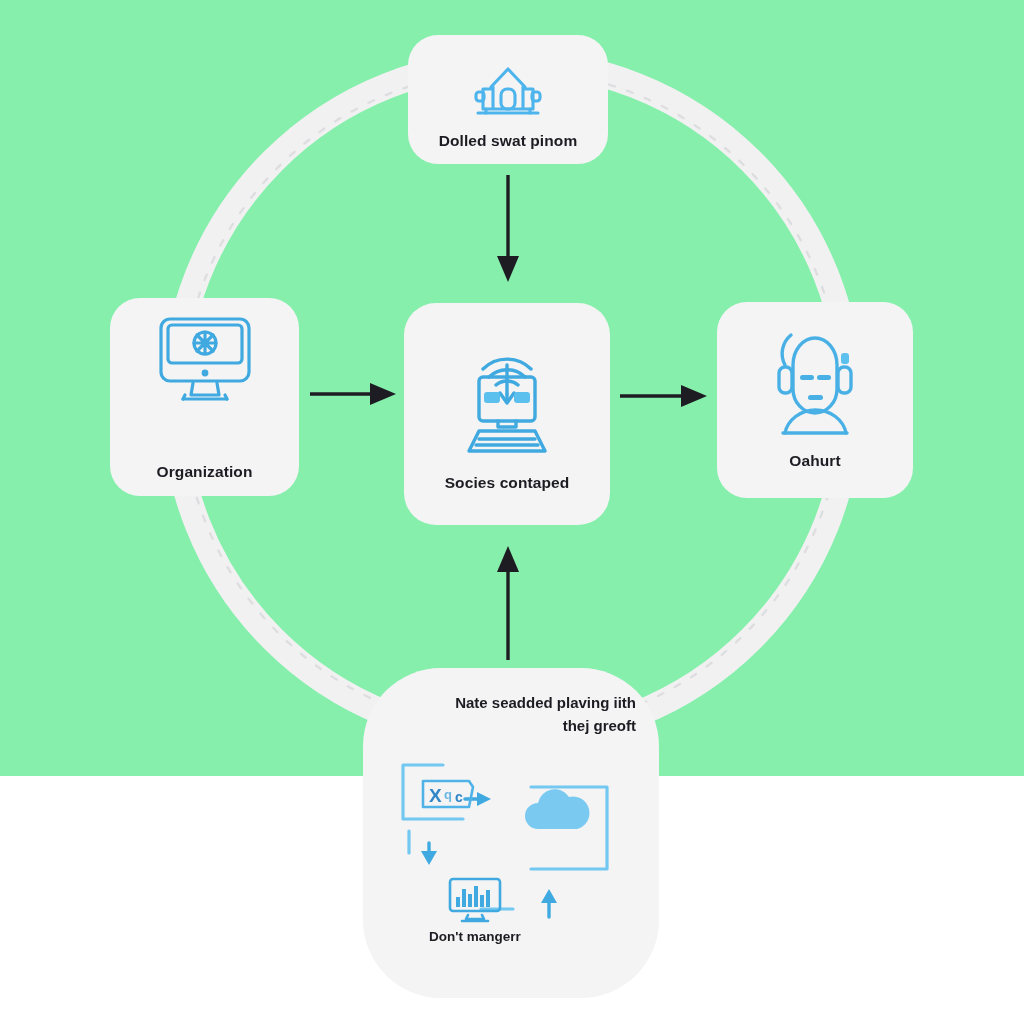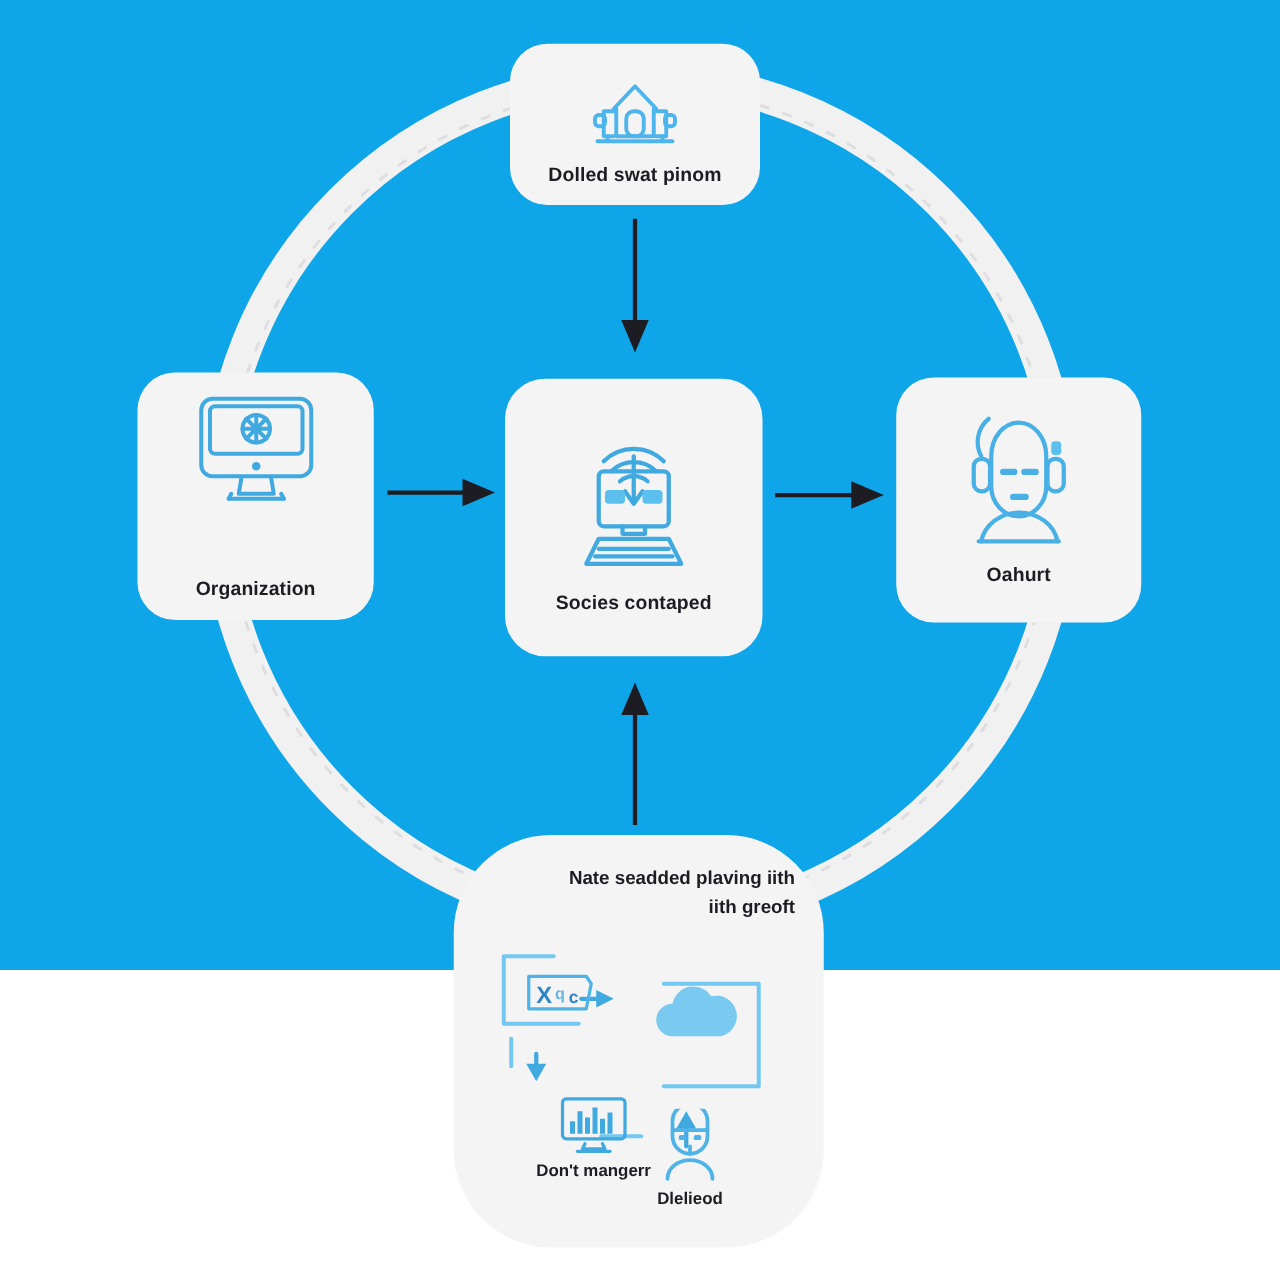--- a/index.html
+++ b/index.html
@@ -12,21 +12,21 @@
     width: 1024px;
     height: 1024px;
     overflow: hidden;
     font-family: "Liberation Sans", sans-serif;
     -webkit-font-smoothing: antialiased;
   }
   #stage {
     position: relative;
     width: 1024px;
     height: 776px;
-    background: #0ea5e9;
+    background: #86efac;
   }
   .layer {
     position: absolute;
     inset: 0;
     width: 1024px;
     height: 1024px;
   }
   #ring-layer { z-index: 1; }
   #arrow-layer { z-index: 3; pointer-events: none; }
 
@@ -250,21 +250,21 @@
           <line x1="20" y1="104" x2="84" y2="104"></line>
         </g>
       </svg>
     </div>
     <div class="node-label">Oahurt</div>
   </div>
 
   <div class="node" id="node-bottom">
     <div class="node-title">
       <span>Nate seadded plaving iith</span><br>
-      <span>iith greoft</span>
+      <span>thej greoft</span>
     </div>
 
     <div class="subdiagram">
 
       <svg width="260" height="230" viewBox="0 0 260 230" style="position:absolute;left:0;top:0;">
         <g fill="none" stroke="#72c8f0" stroke-width="3.2" stroke-linecap="round" stroke-linejoin="round">
           <path d="M62 18 L22 18 L22 72 L82 72"></path>
           <path d="M150 40 L226 40 L226 122 L150 122"></path>
           <line x1="28" y1="84" x2="28" y2="106"></line>
           <line x1="100" y1="162" x2="132" y2="162"></line>
@@ -316,33 +316,16 @@
               <rect x="24" y="19" width="4" height="13"></rect>
               <rect x="30" y="11" width="4" height="21"></rect>
               <rect x="36" y="20" width="4" height="12"></rect>
               <rect x="42" y="15" width="4" height="17"></rect>
             </g>
           </svg>
         </div>
         <div class="sub-label">Don't mangerr</div>
       </div>
 
-      <div class="sub-item" id="sub-user">
-        <div class="node-icon">
-          <svg width="54" height="58" viewBox="0 0 54 58">
-            <g fill="none" stroke="#4fb3e8" stroke-width="3" stroke-linecap="round" stroke-linejoin="round">
-              <path d="M13 10 A14 14 0 0 1 41 10 L41 22 A14 14 0 0 1 13 22 Z"></path>
-              <line x1="13" y1="17" x2="41" y2="17"></line>
-              <path d="M27 36 L27 30"></path>
-              <path d="M9 56 A18 15 0 0 1 45 56"></path>
-            </g>
-            <g fill="#4fb3e8">
-              <rect x="18" y="21" width="6" height="4" rx="1.5"></rect>
-              <rect x="30" y="21" width="6" height="4" rx="1.5"></rect>
-            </g>
-          </svg>
-        </div>
-        <div class="sub-label">Dlelieod</div>
-      </div>
     </div>
   </div>
 
 </div>
 
 </body></html>

